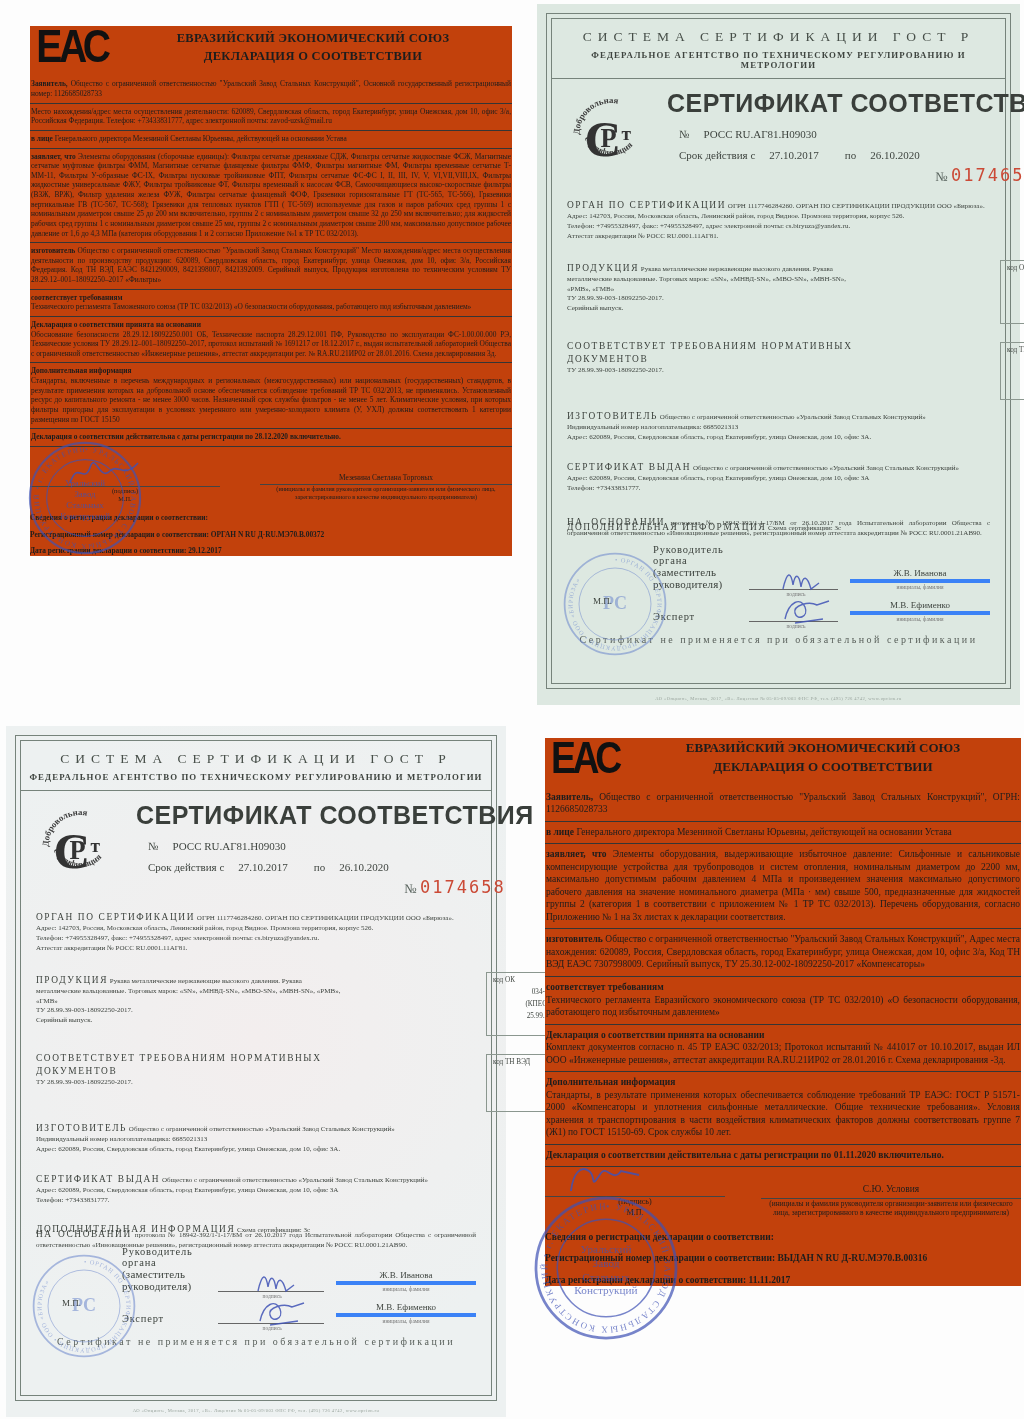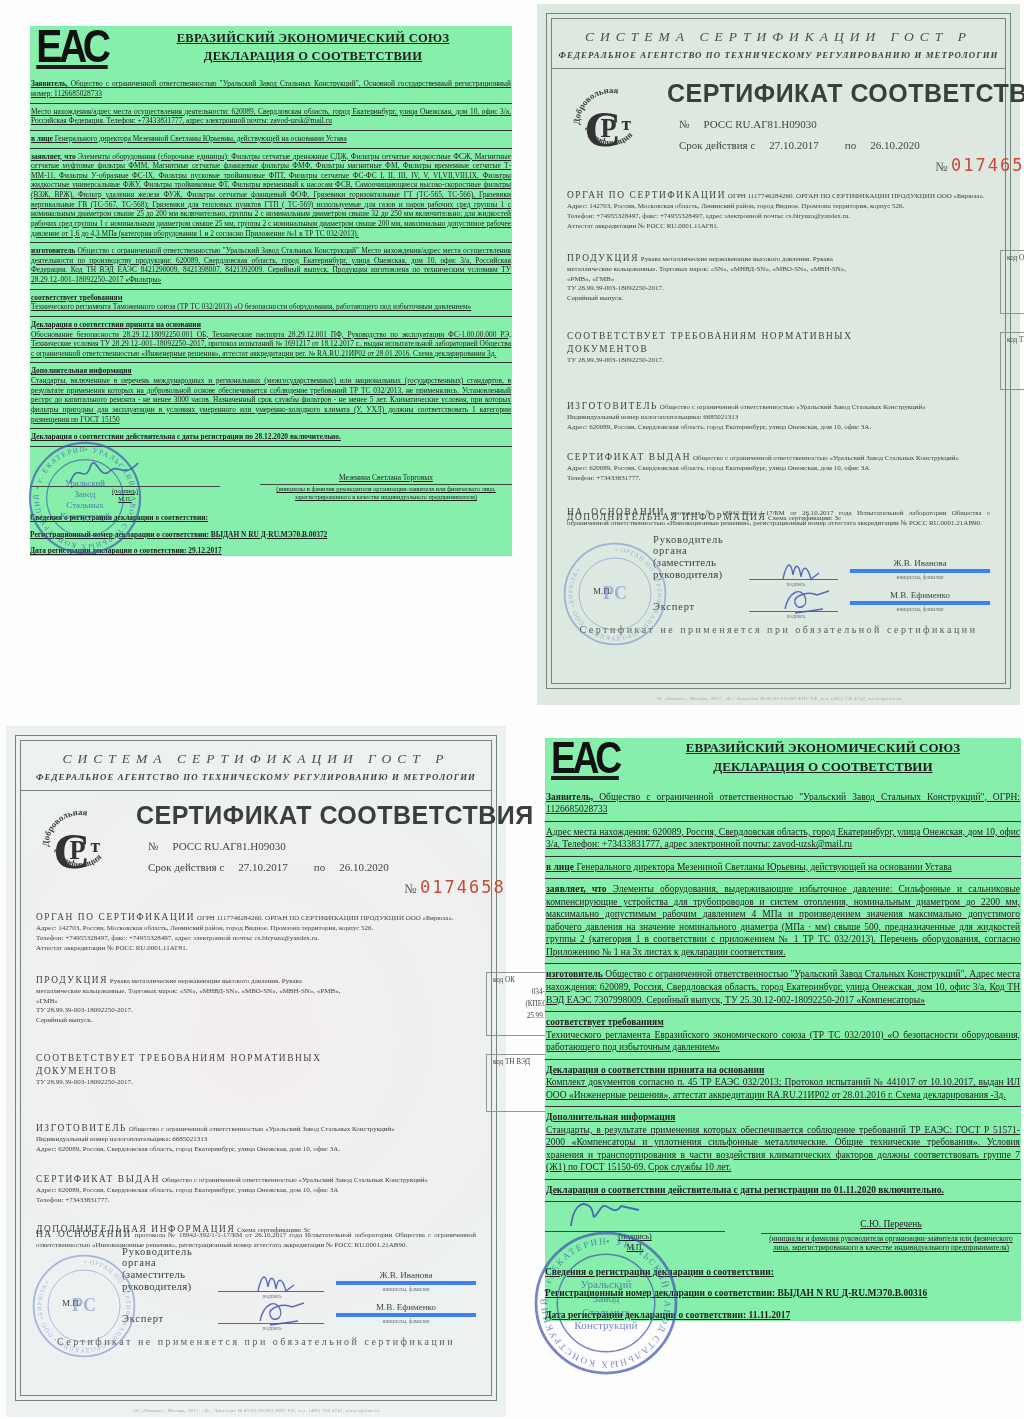--- a/index.html
+++ b/index.html
@@ -3,21 +3,21 @@
 <meta charset="utf-8">
 <style>
   * { box-sizing: border-box; margin: 0; padding: 0; }
   html,body { background:#ffffff; }
   .page { position:relative; width:1024px; height:1419px; background:#fdfdfd; overflow:hidden;
           font-family:"Liberation Serif", serif; }
 
   .doc { position:absolute; }
 
   
-  .decl { background:#86efac; color:#1d1d1d;text-decoration:underline; }
+  .decl { background:#c2410c; color:#1d1d1d; }
   .decl p { text-align:justify; }
   .b { font-weight:bold; }
   .eac-head { display:flex; align-items:center; margin-bottom:9px; }
   .eac-logo { font-family:"Liberation Sans",sans-serif; font-weight:900; letter-spacing:-4px;
               transform:scaleX(.85); color:#111; line-height:.9; }
   .eac-title { flex:1; text-align:center; font-weight:bold; }
   .sec { border-bottom:1px solid #353535; }
   .sigrow { display:flex; margin-top:26px; }
   .sigline { border-bottom:1px solid #444; height:14px; }
   .cap { text-align:center; font-size:.85em; }
@@ -36,21 +36,21 @@
   .d2 .sec { padding:4px 1px 5px; }
   .d2 .cap3 { font-size:7.4px; }
 
   
   .cert { color:#3e443f; }
   .c1 { left:537px; top:4px;  width:483px; height:701px; background:#dde8e1; }
   .c2 { left:6px;  top:726px; width:500px; height:691px;
         background:radial-gradient(circle at 50% 45%, #f3eeee 0%, #edf1f1 75%); }
   .cert-frame { position:absolute; left:9px; right:9px; top:9px; bottom:16px; border:1px solid #76837b; }
   .cert-inner { position:absolute; left:4px; right:4px; top:4px; bottom:4px; border:1.5px solid #76837b; }
-  .cert-sys { text-align:center; border-bottom:1.5px solid #76837b; padding:10px 6px 8px;font-style:italic; }
+  .cert-sys { text-align:center; border-bottom:1.5px solid #76837b; padding:10px 6px 8px; }
   .sys1 { font-size:13.5px; letter-spacing:6px; color:#474f49; }
   .sys2 { font-size:8.8px; font-weight:bold; letter-spacing:1.1px; margin-top:5px; }
   .cert-content { padding:6px 15px 0; position:relative; height:calc(100% - 60px); }
   .titlerow { display:flex; align-items:flex-start; margin-top:4px; }
   .rst { width:88px; height:88px; flex:0 0 auto; }
   .titleblock { flex:1; padding-left:12px; }
   .cert-title { font-family:"Liberation Sans",sans-serif; font-weight:bold; font-size:25px;
                 letter-spacing:.5px; color:#3a3f3b; white-space:nowrap; }
   .numrow  { font-size:11px; margin:10px 0 0 12px; }
   .numrow .val { margin-left:14px; }
@@ -146,21 +146,21 @@
         </svg>
       </div>
       <div style="flex:1; padding-left:40px;">
         <div class="cap" style="font-size:1em;">Мезенина Светлана Торговых</div>
         <div class="sigline" style="height:3px;"></div>
         <div class="cap3">(инициалы и фамилия руководителя организации-заявителя или физического лица, зарегистрированного в качестве индивидуального предпринимателя)</div>
       </div>
     </div>
 
     <p class="b" style="margin-top:10px;">Сведения о регистрации декларации о соответствии:</p>
-    <p class="b" style="margin-top:7px;"><span>Регистрационный номер декларации о соответствии:</span> <span>ВЫДАН N RU Д-RU.МЭ70.В.00372</span></p>
+    <p class="b" style="margin-top:7px;"><span>Регистрационный номер декларации о соответствии:</span> <span>ОРГАН N RU Д-RU.МЭ70.В.00372</span></p>
     <p class="b" style="margin-top:7px;"><span>Дата регистрации декларации о соответствии:</span> <span>29.12.2017</span></p>
   </div>
 
   <div class="doc cert c1">
     <div class="cert-frame">
       <div class="cert-inner">
         <div class="cert-sys">
           <div class="sys1">СИСТЕМА СЕРТИФИКАЦИИ ГОСТ Р</div>
           <div class="sys2">ФЕДЕРАЛЬНОЕ АГЕНТСТВО ПО ТЕХНИЧЕСКОМУ РЕГУЛИРОВАНИЮ И МЕТРОЛОГИИ</div>
         </div>
@@ -434,23 +434,20 @@
       <div class="eac-logo">ЕАС</div>
       <div class="eac-title">
         <div>ЕВРАЗИЙСКИЙ ЭКОНОМИЧЕСКИЙ СОЮЗ</div>
         <div>ДЕКЛАРАЦИЯ О СООТВЕТСТВИИ</div>
       </div>
     </div>
     <div class="sec">
         <p><span class="b">Заявитель,</span> <span>Общество с ограниченной ответственностью "Уральский Завод Стальных Конструкций", ОГРН: 1126685028733</span></p>
       </div>
     <div class="sec">
-        <p>Адрес места нахождения: 620089, Россия, Свердловская область, город Екатеринбург, улица Онежская, дом 10, офис 3/а, Телефон: +73433831777, адрес электронной почты: zavod-uzsk@mail.ru</p>
-      </div>
-    <div class="sec">
         <p><span class="b">в лице</span> <span>Генерального директора Мезениной Светланы Юрьевны, действующей на основании Устава</span></p>
       </div>
     <div class="sec">
         <p><span class="b">заявляет, что</span> <span>Элементы оборудования, выдерживающие избыточное давление: Сильфонные и сальниковые компенсирующие устройства для трубопроводов и систем отопления, номинальным диаметром до 2200 мм, максимально допустимым рабочим давлением 4 МПа и произведением значения максимально допустимого рабочего давления на значение номинального диаметра (МПа · мм) свыше 500, предназначенные для жидкостей группы 2 (категория 1 в соответствии с приложением № 1 ТР ТС 032/2013). Перечень оборудования, согласно Приложению № 1 на 3х листах к декларации соответствия.</span></p>
       </div>
     <div class="sec">
         <p><span class="b">изготовитель</span> <span>Общество с ограниченной ответственностью "Уральский Завод Стальных Конструкций", Адрес места нахождения: 620089, Россия,  Свердловская область, город Екатеринбург, улица Онежская, дом 10, офис 3/а, Код ТН ВЭД ЕАЭС 7307998009. Серийный выпуск, ТУ 25.30.12-002-18092250-2017 «Компенсаторы»</span></p>
       </div>
     <div class="sec">
       <p class="b">соответствует требованиям</p>
@@ -471,21 +468,21 @@
     <div class="sigrow" style="margin-top:16px;">
       <div style="width:180px; position:relative;">
         <svg width="84" height="36" viewBox="0 0 84 36" style="position:absolute; left:18px; top:-22px;">
           <path d="M8,30 C10,12 18,4 26,10 C34,16 26,30 38,12 C44,4 50,22 58,10 L76,14" fill="none" stroke="#3f52b5" stroke-width="1.8" opacity=".85"></path>
         </svg>
         <div class="sigline"></div>
         <div class="cap">(подпись)</div>
         <div class="cap">М.П.</div>
       </div>
       <div style="flex:1; padding-left:36px;">
-        <div class="cap" style="font-size:1em;">С.Ю. Перечень</div>
+        <div class="cap" style="font-size:1em;">С.Ю. Условия</div>
         <div class="sigline" style="height:3px;"></div>
         <div class="cap3">(инициалы и фамилия руководителя организации-заявителя или физического лица, зарегистрированного в качестве индивидуального предпринимателя)</div>
       </div>
     </div>
 
     <div style="position:relative;">
       <svg class="stamp" width="150" height="150" viewBox="0 0 120 120" style="left:-14px; top:-38px; opacity:.7;">
         <circle cx="60" cy="60" r="56" fill="none" stroke="#3f52b5" stroke-width="2.2"></circle>
         <circle cx="60" cy="60" r="39" fill="none" stroke="#3f52b5" stroke-width="1.2"></circle>
         <defs>

